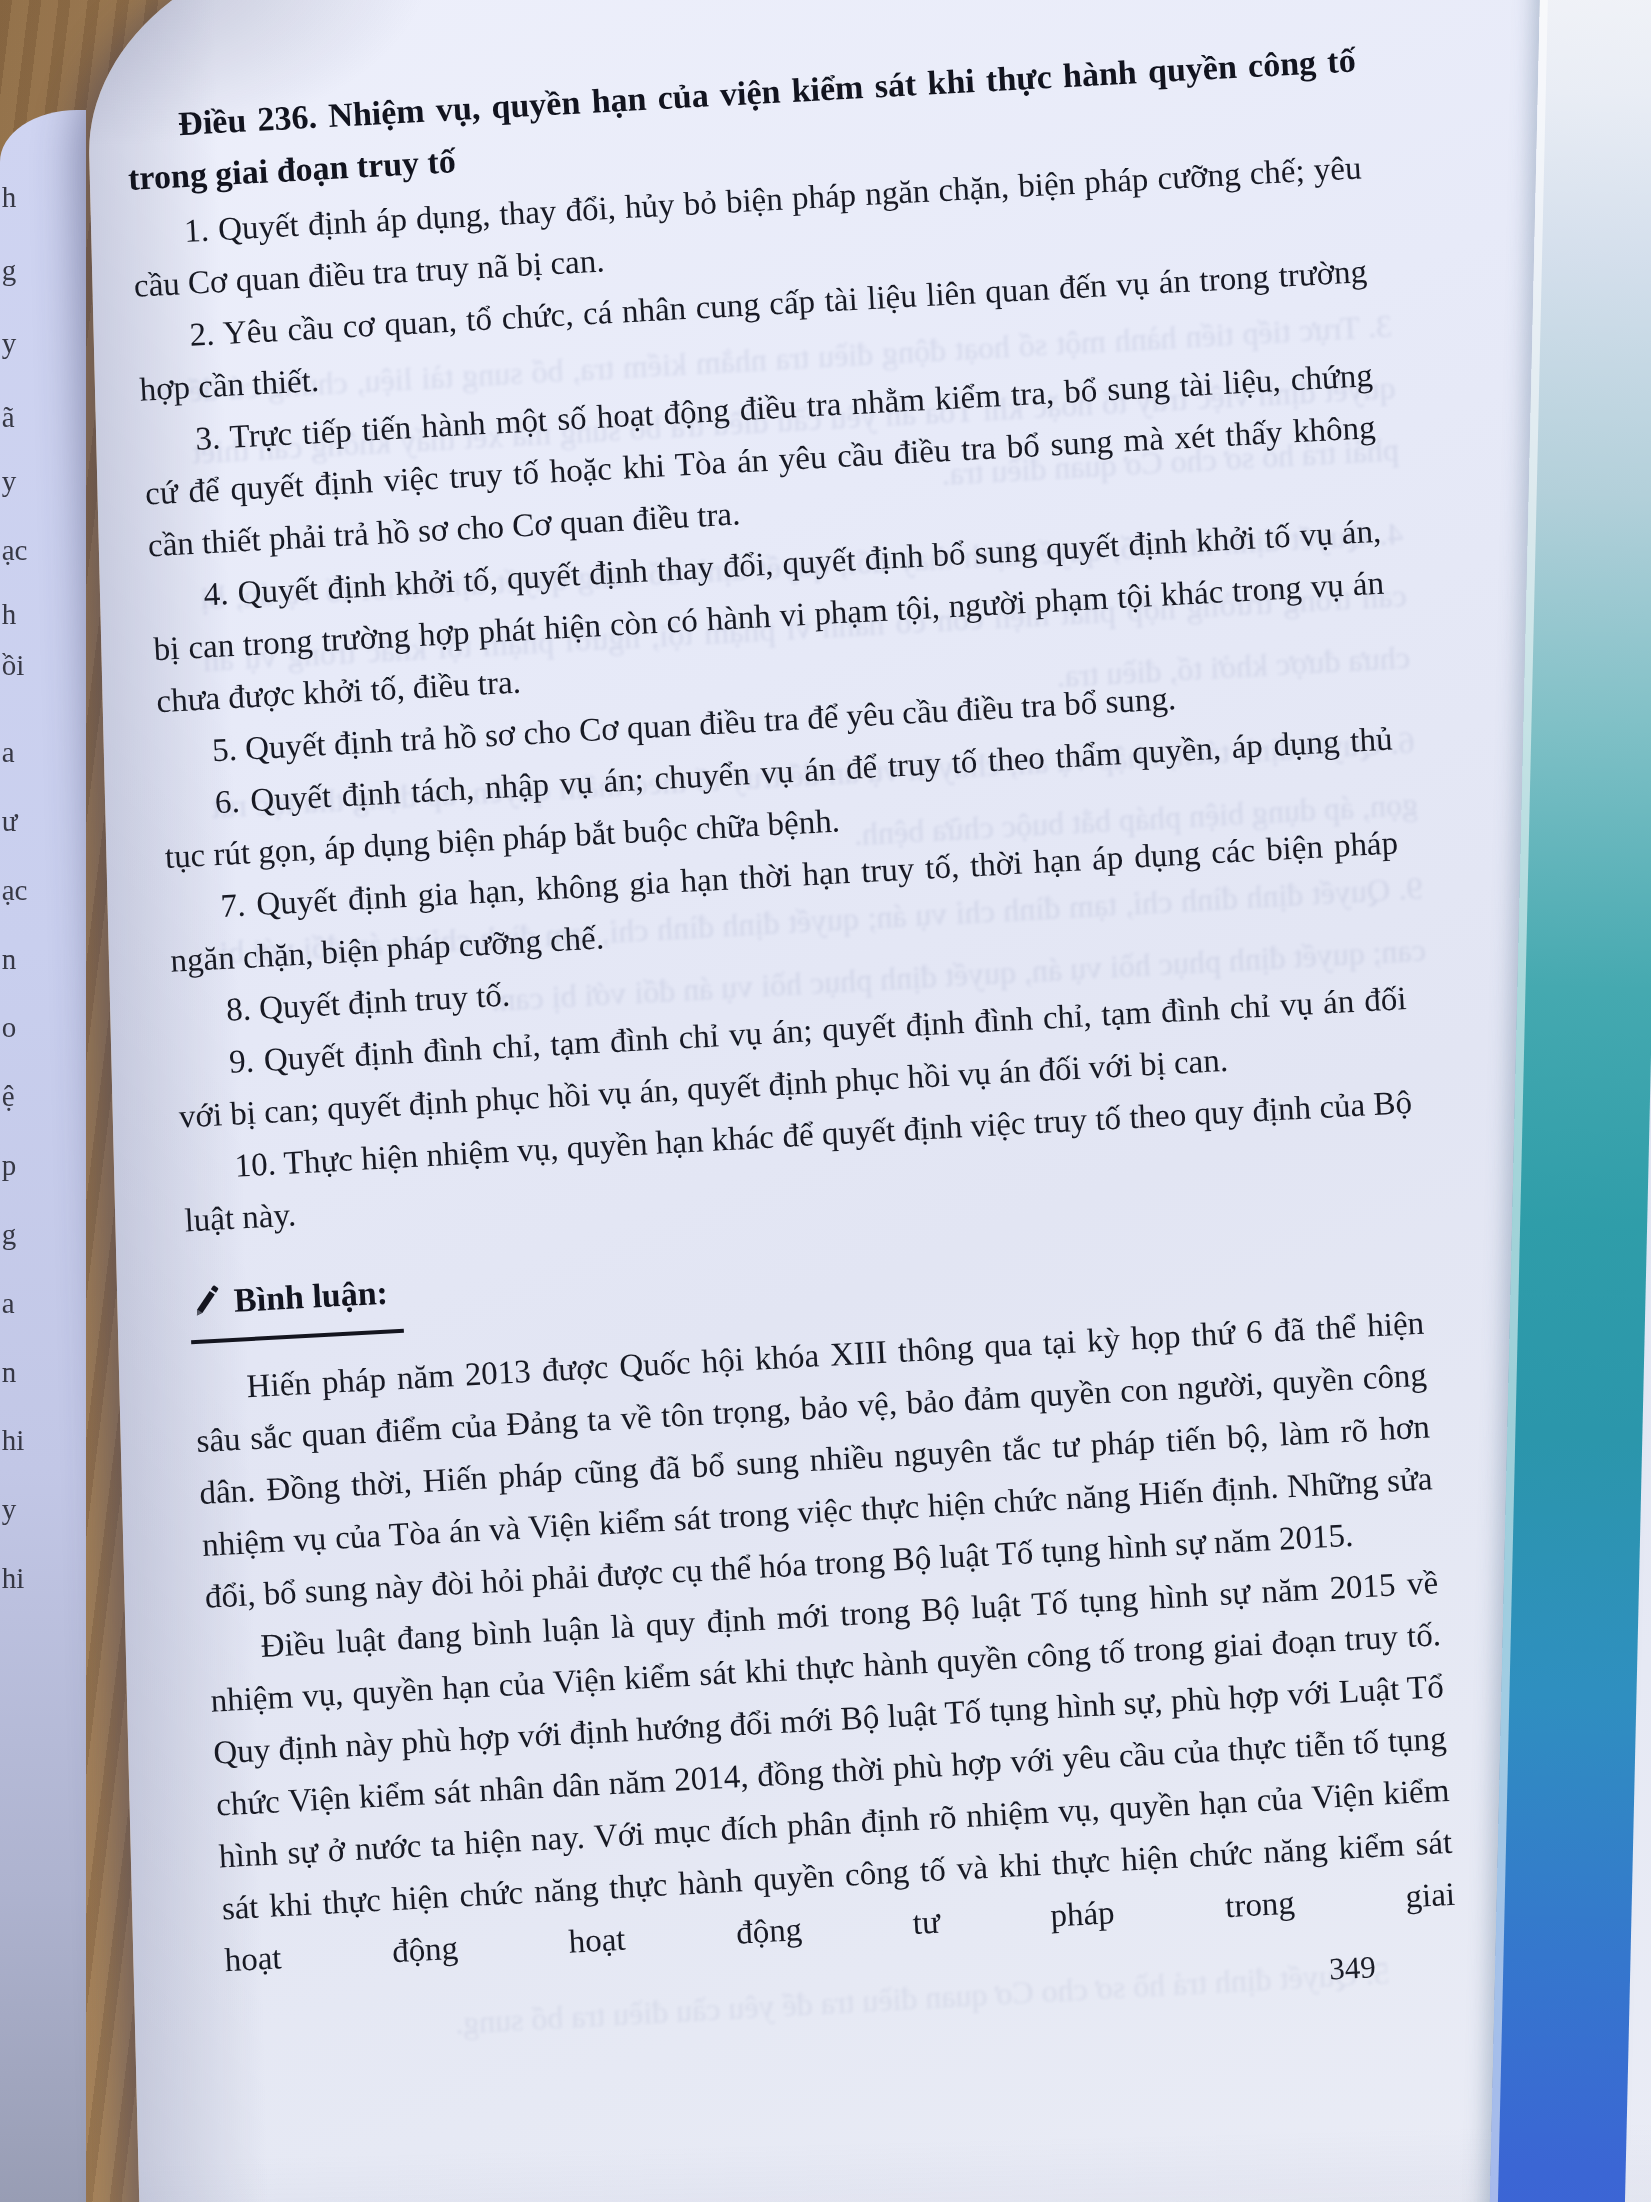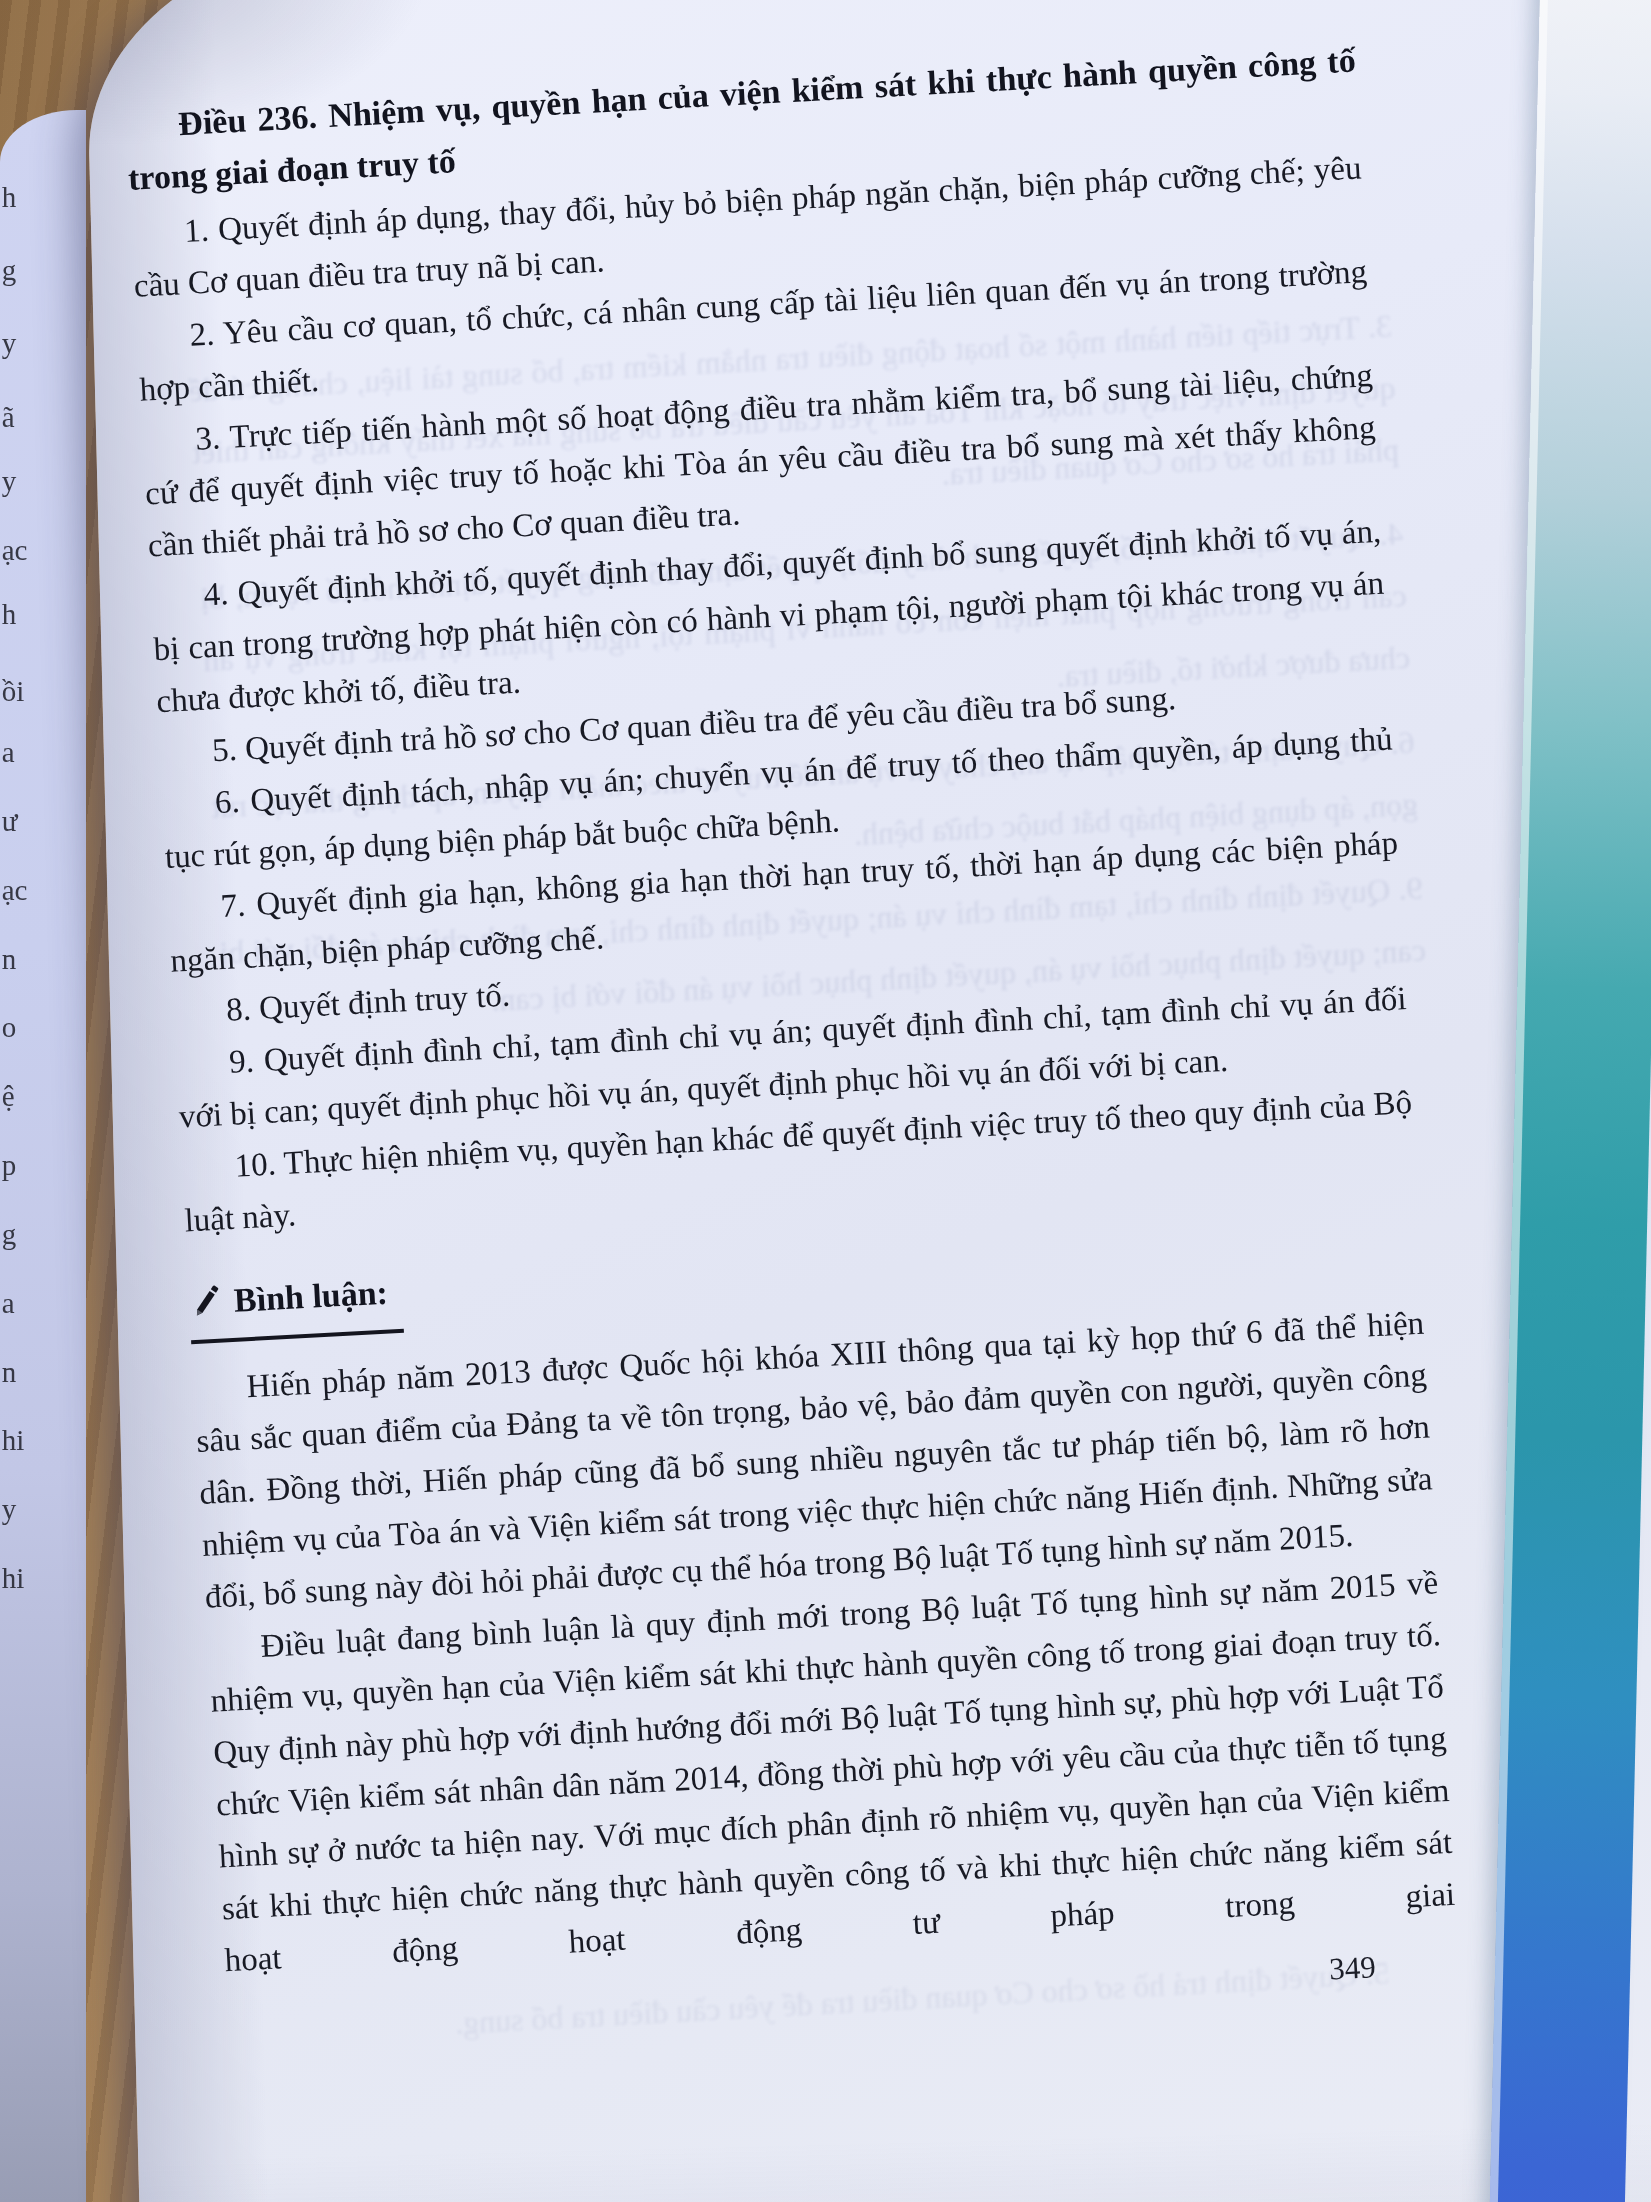--- a/index.html
+++ b/index.html
@@ -89,21 +89,21 @@
 <body>
 
 <div class="left-strip">
   <span class="frag" style="top:73px">h</span>
   <span class="frag" style="top:146px">g</span>
   <span class="frag" style="top:219px">y</span>
   <span class="frag" style="top:293px">ã</span>
   <span class="frag" style="top:357px">y</span>
   <span class="frag" style="top:426px">ạc</span>
   <span class="frag" style="top:490px">h</span>
-  <span class="frag" style="top:567px">ồi</span>
+  <span class="frag" style="top:541px">ồi</span>
   <span class="frag" style="top:628px">a</span>
   <span class="frag" style="top:697px">ư</span>
   <span class="frag" style="top:766px">ạc</span>
   <span class="frag" style="top:835px">n</span>
   <span class="frag" style="top:903px">o</span>
   <span class="frag" style="top:972px">ệ</span>
   <span class="frag" style="top:1041px">p</span>
   <span class="frag" style="top:1110px">g</span>
   <span class="frag" style="top:1179px">a</span>
   <span class="frag" style="top:1248px">n</span>

